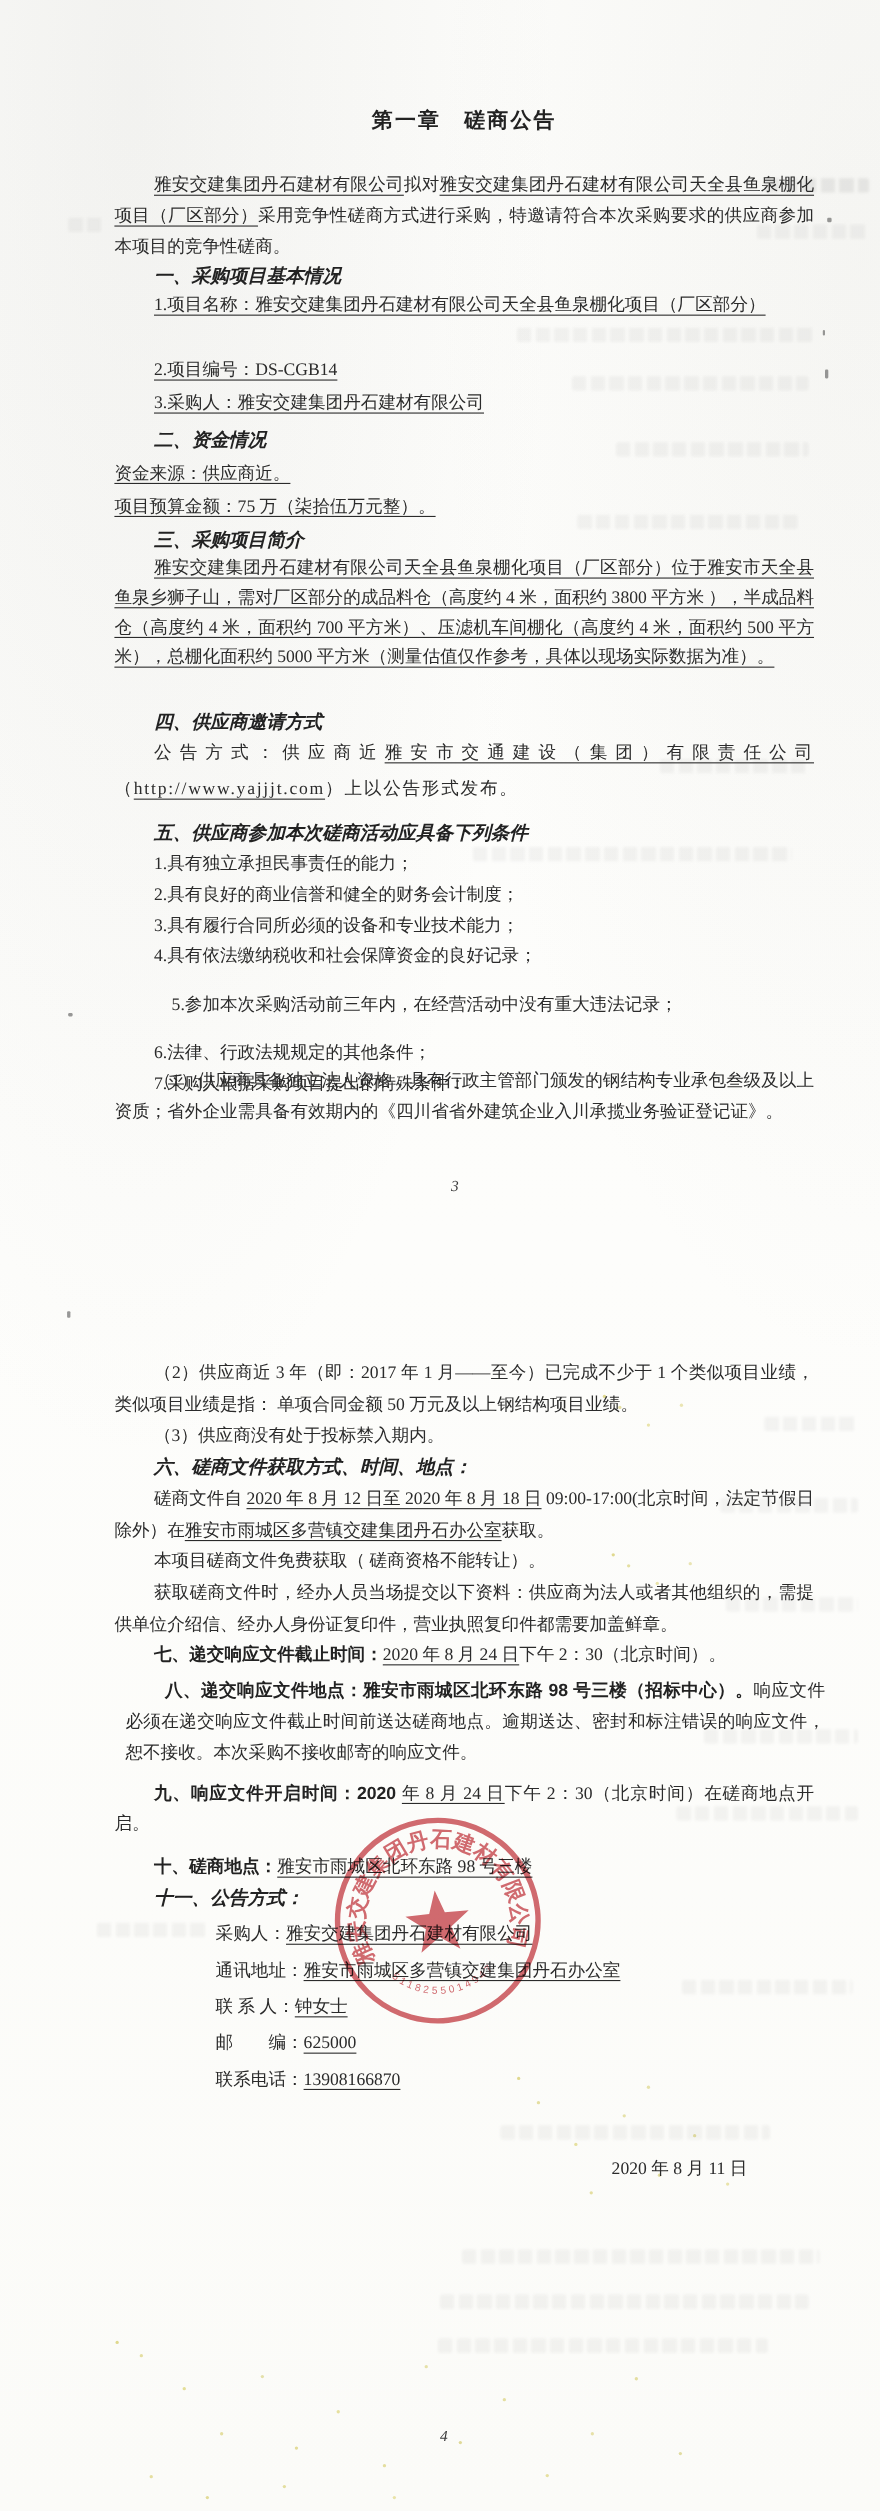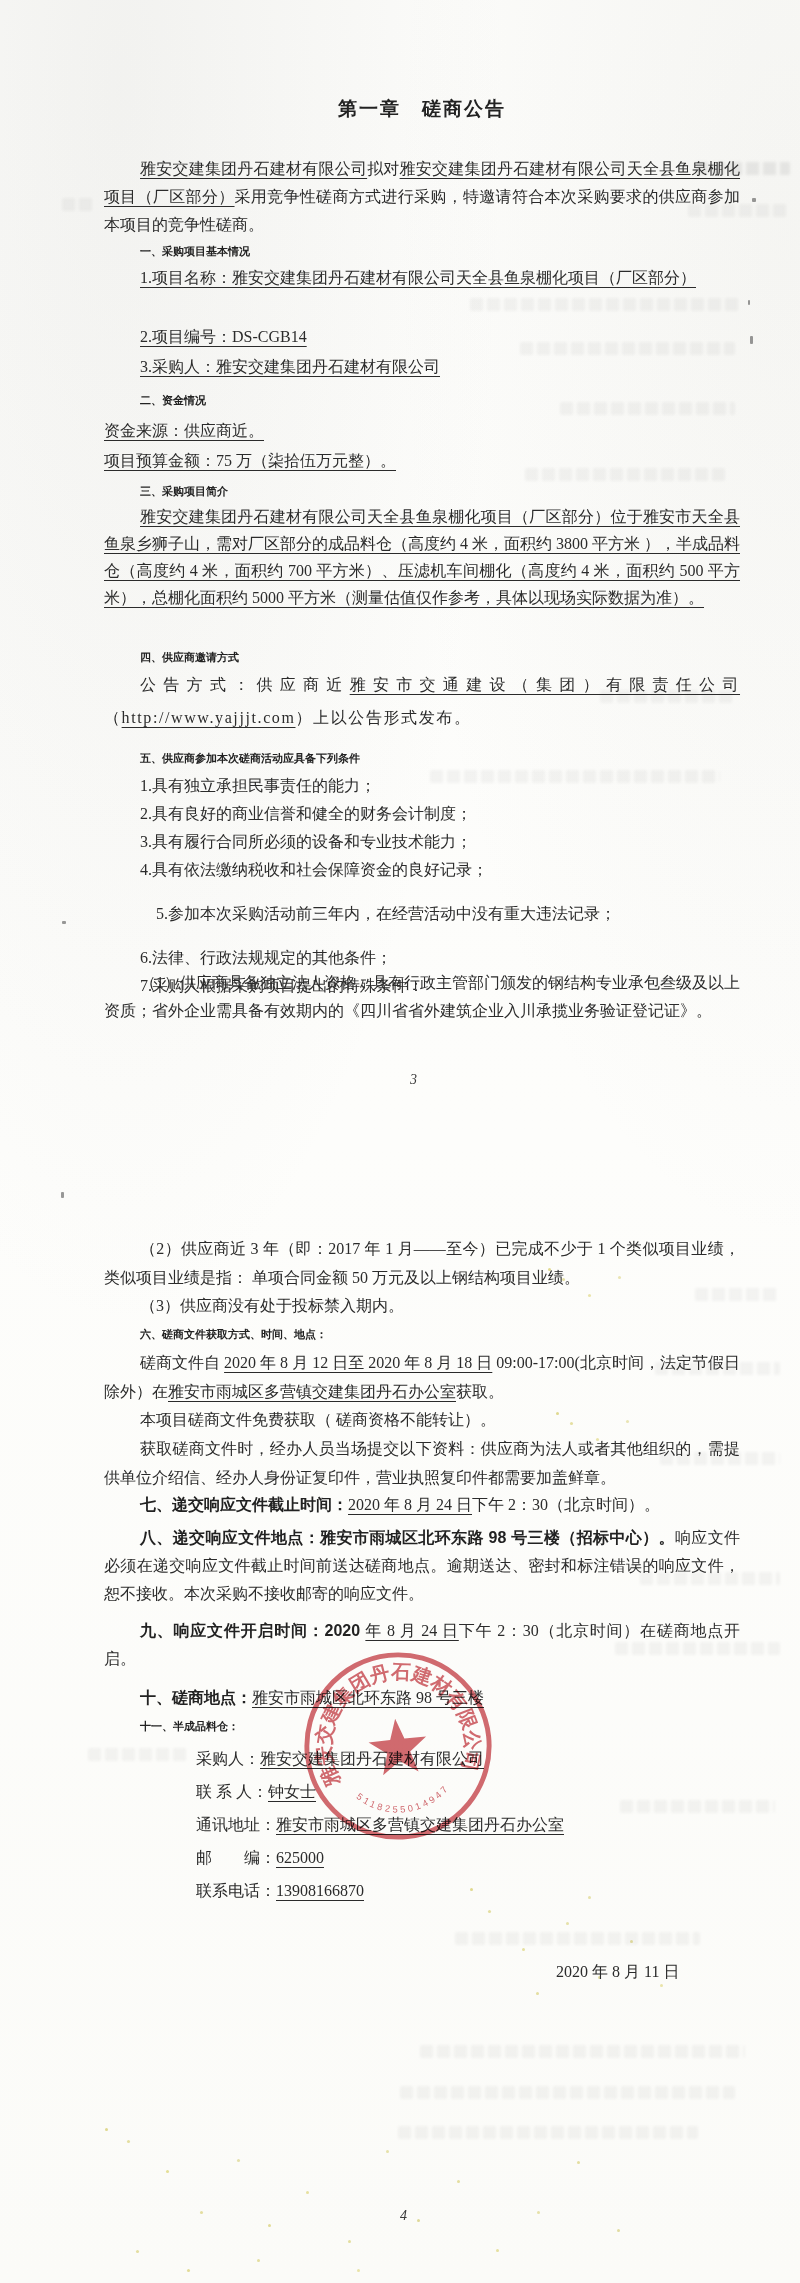--- a/index.html
+++ b/index.html
@@ -15,22 +15,22 @@
   }
   .blk{position:absolute; left:104px; width:636px; margin:0;}
   .body{font-size:16px; line-height:28px; text-align:justify;}
   .title{
     font-family:"Liberation Sans","DejaVu Sans",sans-serif;
     font-weight:bold; font-size:19px; letter-spacing:2px;
     text-align:center; color:#222;
   }
   .h{
     font-family:"Liberation Sans","DejaVu Sans",sans-serif;
-    font-weight:bold; font-size:11px; color:#222;
-    padding-left:36px; line-height:26px;
+    font-weight:bold; font-size:17px; color:#222;
+    padding-left:36px; line-height:26px;font-style:italic;
   }
   .ind{text-indent:36px;}
   .u{text-decoration:underline; text-underline-offset:4px; text-decoration-thickness:1px;}
   .bold-inline{font-family:"Liberation Sans","DejaVu Sans",sans-serif; font-weight:bold; color:#222;}
   .wide{letter-spacing:.1em;}
   .pgnum{position:absolute; font-style:italic; font-size:14px; color:#3a3a3a;}
   .contact-row{padding-left:92px; white-space:nowrap;}
   .lh33{line-height:33px;}
   .lh29{line-height:29px;}
   .lh27{line-height:27px;}
@@ -134,31 +134,31 @@
   <p class="blk body ind lh29" style="top:1234px;">（2）供应商近 3 年（即：2017 年 1 月——至今）已完成不少于 1 个类似项目业绩，类似项目业绩是指：  单项合同金额 50 万元及以上钢结构项目业绩。</p>
   <p class="blk body ind" style="top:1292px;">（3）供应商没有处于投标禁入期内。</p>
 
   <h2 class="blk h" style="top:1321px;">六、磋商文件获取方式、时间、地点：</h2>
   <p class="blk body ind lh29" style="top:1348px;"><span>磋商文件自 </span><span class="u">2020 年 8 月 12 日至 2020 年 8 月 18 日</span><span> 09:00-17:00(北京时间，法定节假日除外）在</span><span class="u">雅安市雨城区多营镇交建集团丹石办公室</span><span>获取。</span></p>
   <p class="blk body ind" style="top:1406px;">本项目磋商文件免费获取（ 磋商资格不能转让）。</p>
   <p class="blk body ind lh29" style="top:1434px;">获取磋商文件时，经办人员当场提交以下资料：供应商为法人或者其他组织的，需提供单位介绍信、经办人身份证复印件，营业执照复印件都需要加盖鲜章。</p>
 
   <p class="blk body ind" style="top:1491px;"><span class="bold-inline">七、递交响应文件截止时间：</span><span class="u">2020 年 8 月 24 日</span><span>下午 2：30（北京时间）。</span></p>
 
-  <p class="blk body ind" style="top:1524px; line-height:28px;"><span class="bold-inline">八、递交响应文件地点：雅安市雨城区北环东路 98 号三楼（招标中心）。</span><span>响应文件必须在递交响应文件截止时间前送达磋商地点。逾期送达、密封和标注错误的响应文件，恕不接收。本次采购不接收邮寄的响应文件。</span></p>
+  <p class="blk body ind" style="top:1524px; line-height:28px;margin-left:10px;"><span class="bold-inline">八、递交响应文件地点：雅安市雨城区北环东路 98 号三楼（招标中心）。</span><span>响应文件必须在递交响应文件截止时间前送达磋商地点。逾期送达、密封和标注错误的响应文件，恕不接收。本次采购不接收邮寄的响应文件。</span></p>
 
   <p class="blk body ind" style="top:1617px; line-height:28px;"><span class="bold-inline">九、响应文件开启时间：2020 </span><span class="u">年 8 月 24 日</span><span>下午 2：30（北京时间）在磋商地点开启。</span></p>
 
   <p class="blk body ind" style="top:1684px;"><span class="bold-inline">十、磋商地点：</span><span class="u">雅安市雨城区北环东路 98 号三楼</span></p>
 
-  <h2 class="blk h" style="top:1713px;">十一、半成品料仓：</h2>
+  <h2 class="blk h" style="top:1713px;">十一、公告方式：</h2>
   <div class="blk body lh33" style="top:1742px;">
     <p class="contact-row" style="margin:0;"><span>采购人：</span><span class="u">雅安交建集团丹石建材有限公司</span></p>
+    <p class="contact-row" style="margin:0;"><span>通讯地址：</span><span class="u">雅安市雨城区多营镇交建集团丹石办公室</span></p>
     <p class="contact-row" style="margin:0;"><span>联 系 人：</span><span class="u">钟女士</span></p>
-    <p class="contact-row" style="margin:0;"><span>通讯地址：</span><span class="u">雅安市雨城区多营镇交建集团丹石办公室</span></p>
     <p class="contact-row" style="margin:0;"><span>邮　　编：</span><span class="u">625000</span></p>
     <p class="contact-row" style="margin:0;"><span>联系电话：</span><span class="u">13908166870</span></p>
   </div>
 
   <svg class="stamp" viewBox="0 0 200 200">
     <circle cx="100" cy="100" r="93" fill="none" stroke="#c94a52" stroke-width="5"></circle>
     <polygon points="100,72 107.3,93 129.5,93.4 111.8,106.8 118.2,128.1 100,115.4 81.8,128.1 88.2,106.8 70.5,93.4 92.7,93" fill="#c94a52"></polygon>
     <defs>
       <path id="sealTopArc" d="M 45.6,142.5 A 69,69 0 1 1 154.4,142.5" fill="none"></path>
       <path id="sealBottomArc" d="M 32,100 A 68,68 0 0 0 168,100" fill="none"></path>

